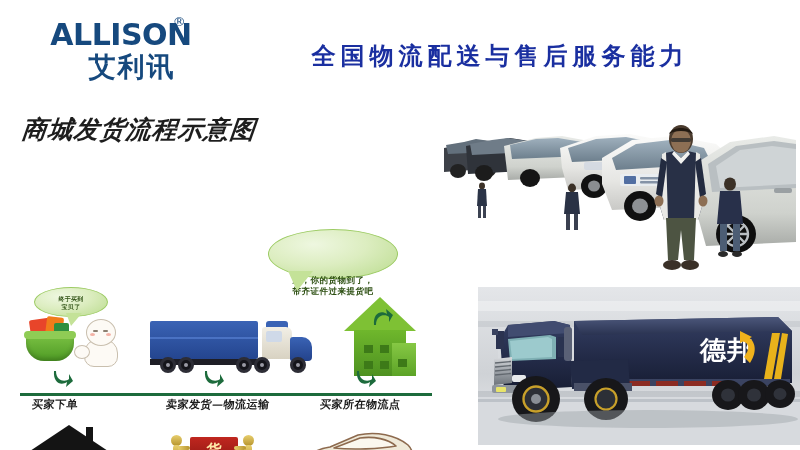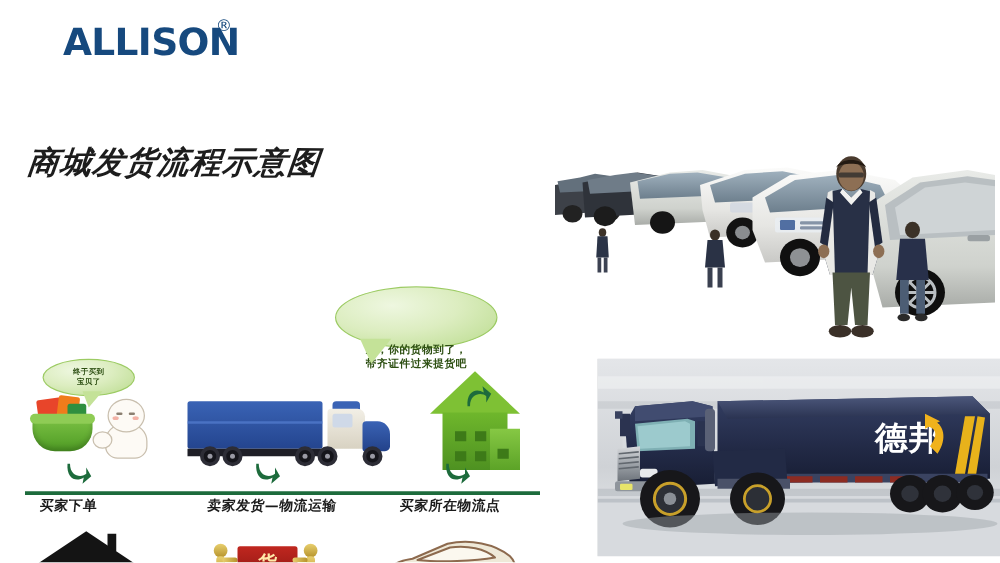--- a/index.html
+++ b/index.html
@@ -243,22 +243,24 @@
 </head>
 <body>
 
 <div class="slide">
 
   <div class="brand">
     <div style="position:relative;display:inline-block;">
       <div class="brand-en">ALLISON</div>
       <span class="brand-reg">®</span>
     </div>
+    <div class="brand-cn">艾利讯</div>
   </div>
 
+  <div class="headline">全国物流配送与售后服务能力</div>
 
   <div class="diagram">
 
     <div class="diagram-title">商城发货流程示意图</div>
 
     <div class="bubble bubble-big">
       <div class="bubble-txt">
         <div>亲，你的货物到了，</div>
         <div>带齐证件过来提货吧</div>
       </div>

